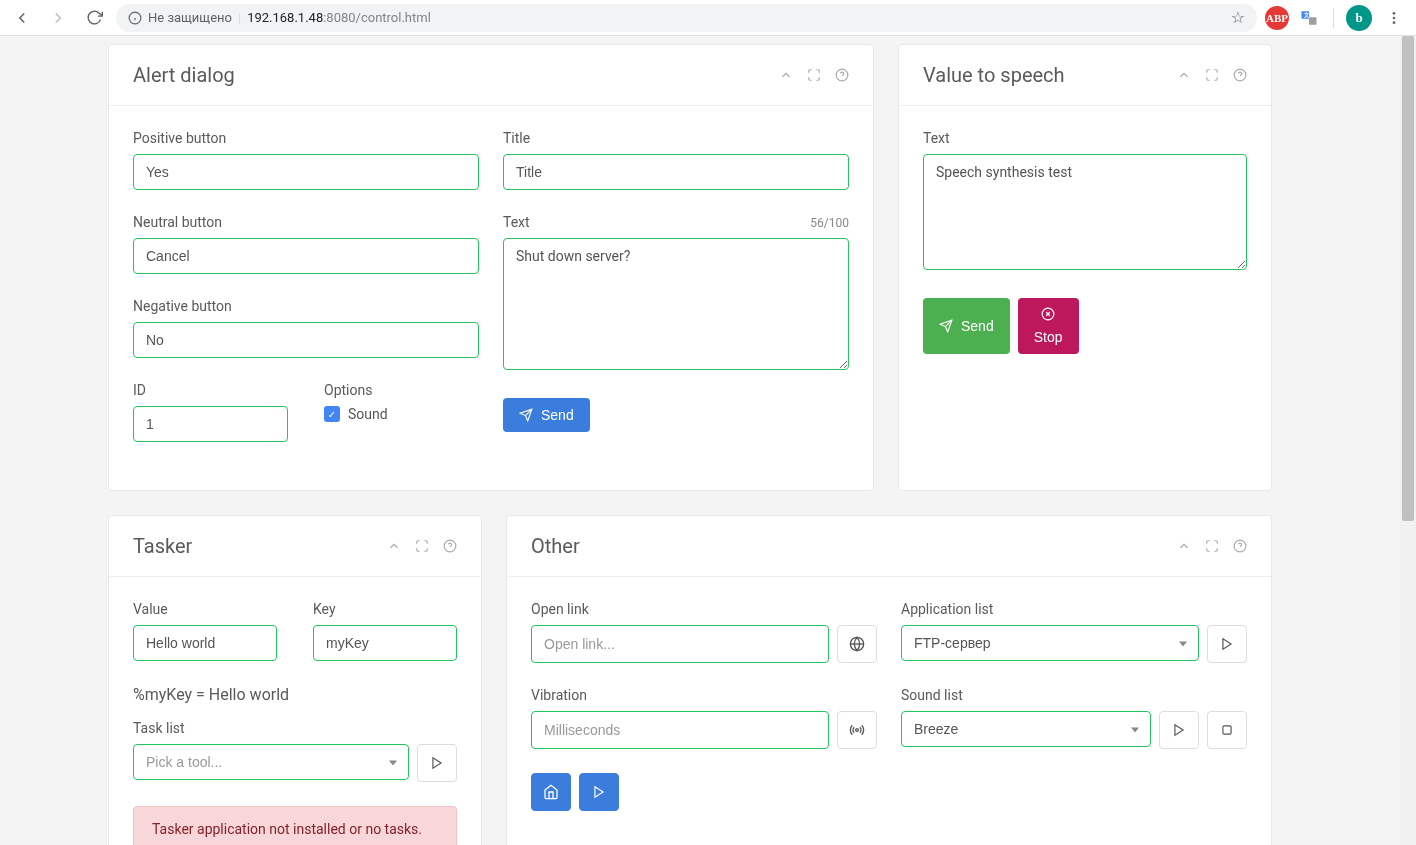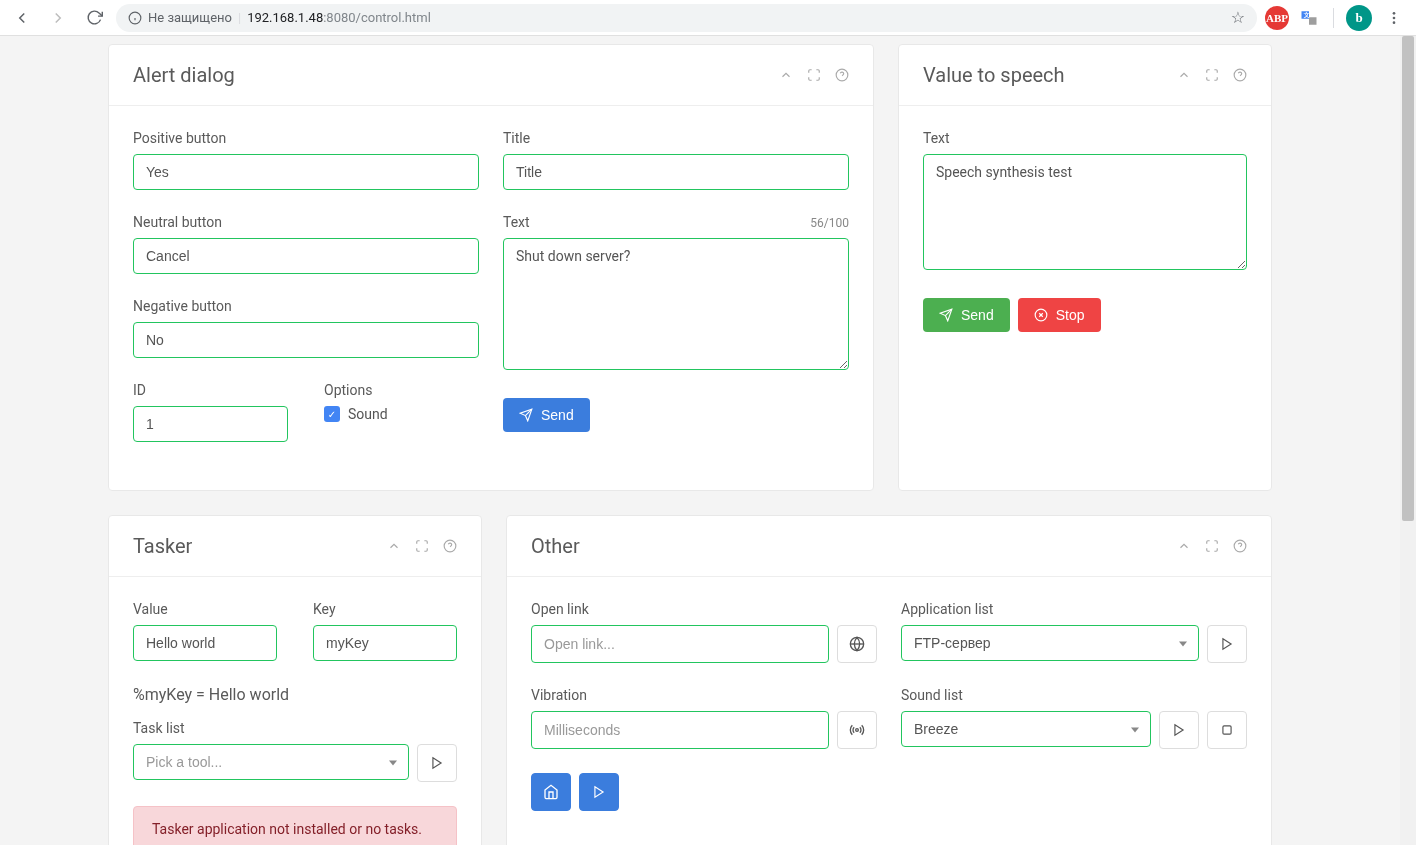--- a/index.html
+++ b/index.html
@@ -43,21 +43,21 @@
 .two-col { display: flex; gap: 24px; }
 .two-col > * { flex: 1; }
 
 .checkbox-wrap { display: flex; align-items: center; gap: 8px; }
 .checkbox { width: 16px; height: 16px; background: #4285f4; border-radius: 3px; display: flex; align-items: center; justify-content: center; color: #fff; font-size: 10px; }
 .checkbox-label { font-size: 14px; color: #555; }
 
 .btn { display: inline-flex; align-items: center; gap: 8px; padding: 9px 16px; border: none; border-radius: 4px; font-size: 14px; cursor: pointer; color: #fff; }
 .btn-primary { background: #3b7ddd; }
 .btn-success { background: #4caf50; }
-.btn-danger { background: #ef4444; }
+.btn-danger { background: #be185d; flex-direction: column; }
 .btn-icon { width: 40px; height: 38px; display: inline-flex; align-items: center; justify-content: center; border: 1px solid #ddd; border-radius: 4px; background: #fff; color: #555; cursor: pointer; }
 .btn-icon-primary { background: #3b7ddd; border-color: #3b7ddd; color: #fff; }
 
 .alert { padding: 14px 18px; border-radius: 4px; font-size: 14px; }
 .alert-danger { background: #f8d7da; color: #842029; border: 1px solid #f5c2c7; }
 
 .select-wrap { position: relative; }
 .select-wrap::after { content: ""; position: absolute; right: 12px; top: 50%; transform: translateY(-50%); border-left: 4px solid transparent; border-right: 4px solid transparent; border-top: 5px solid #888; }
 .select-control { padding-right: 30px; }
 

